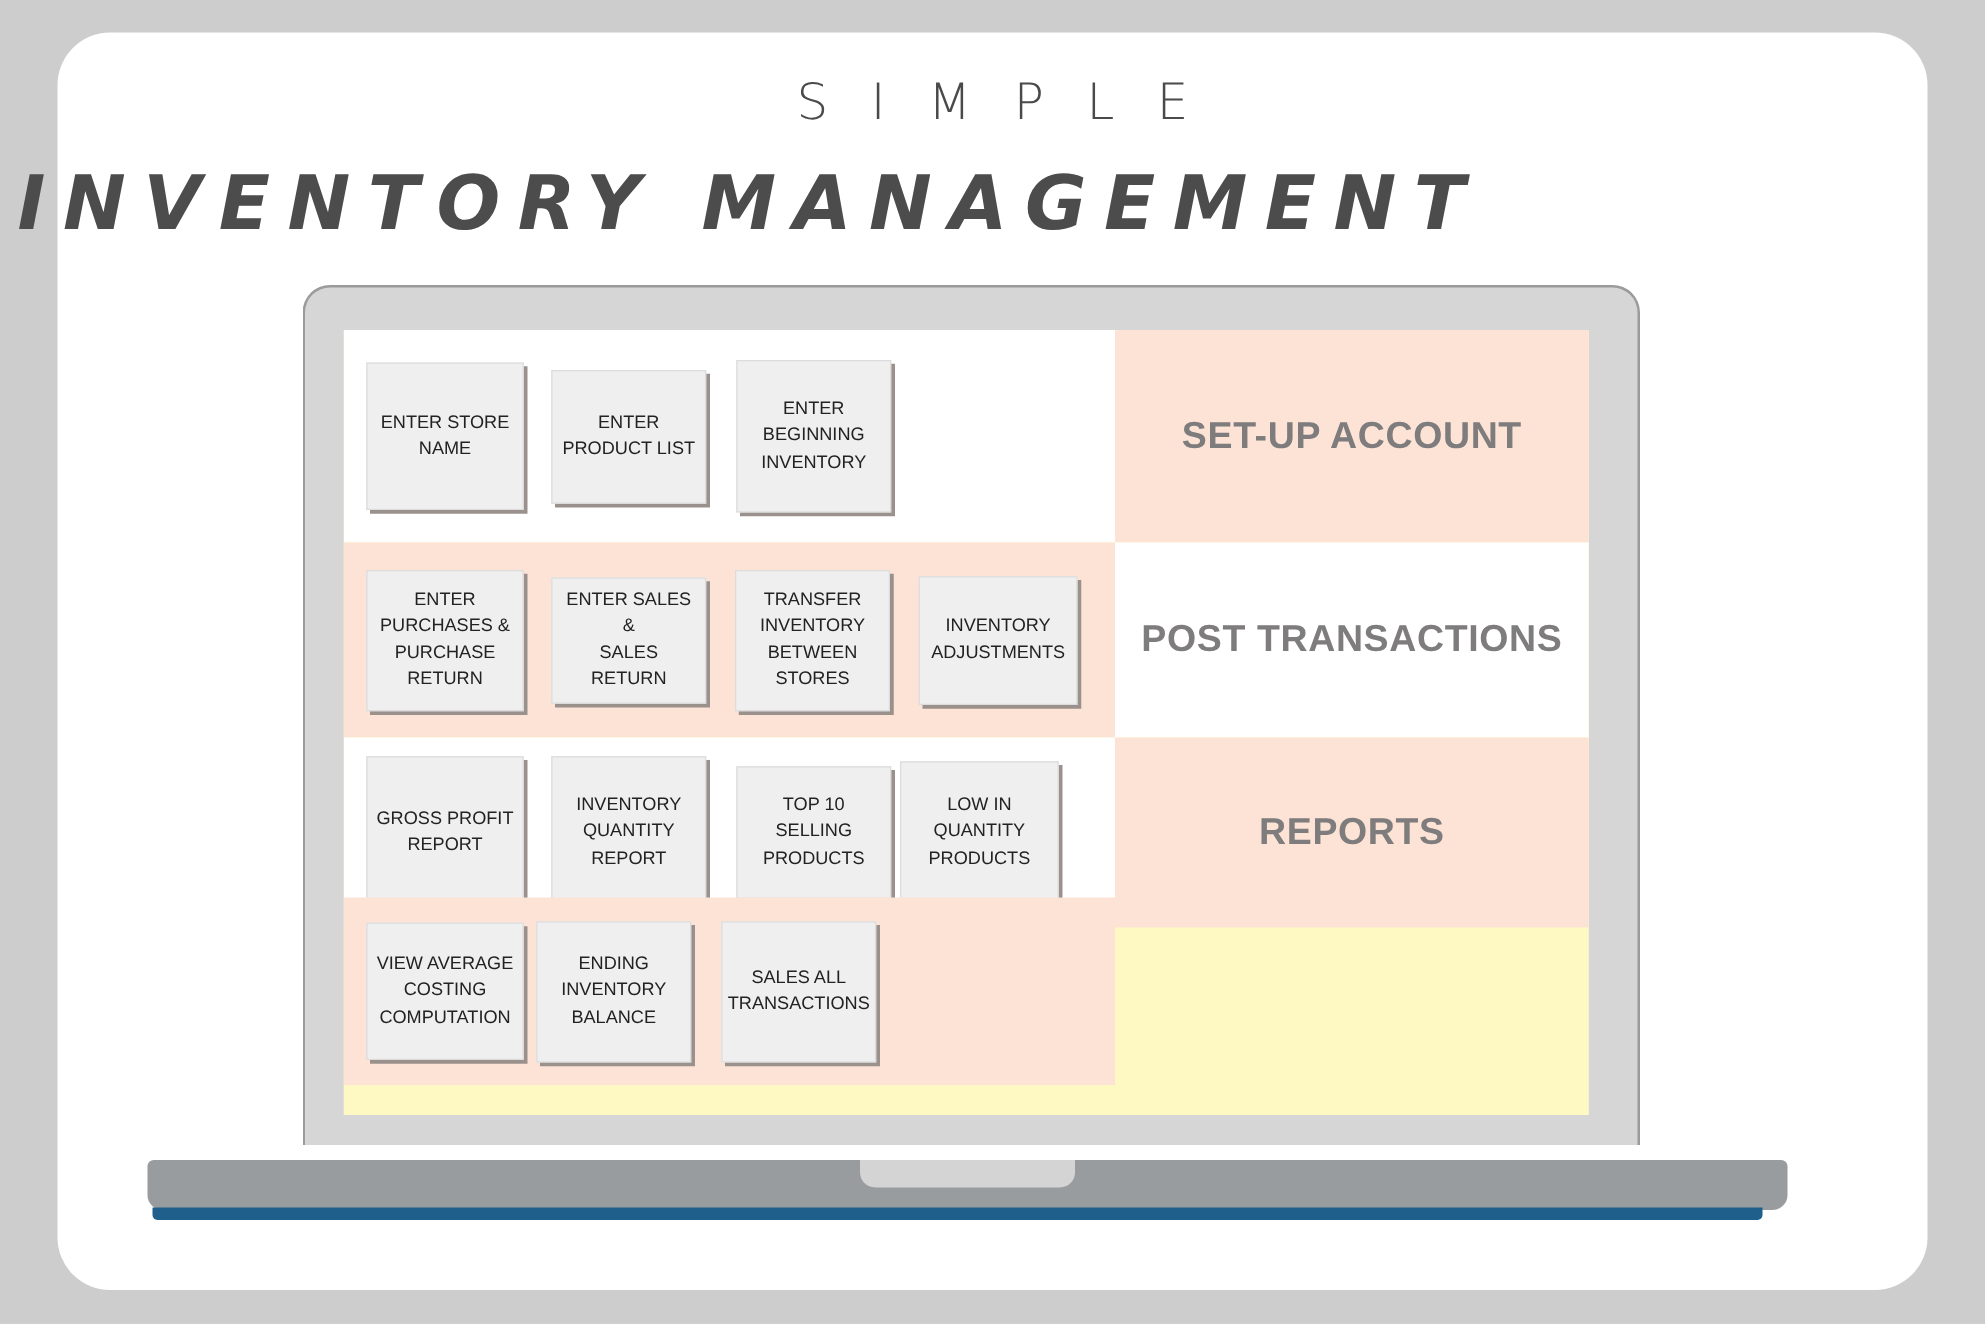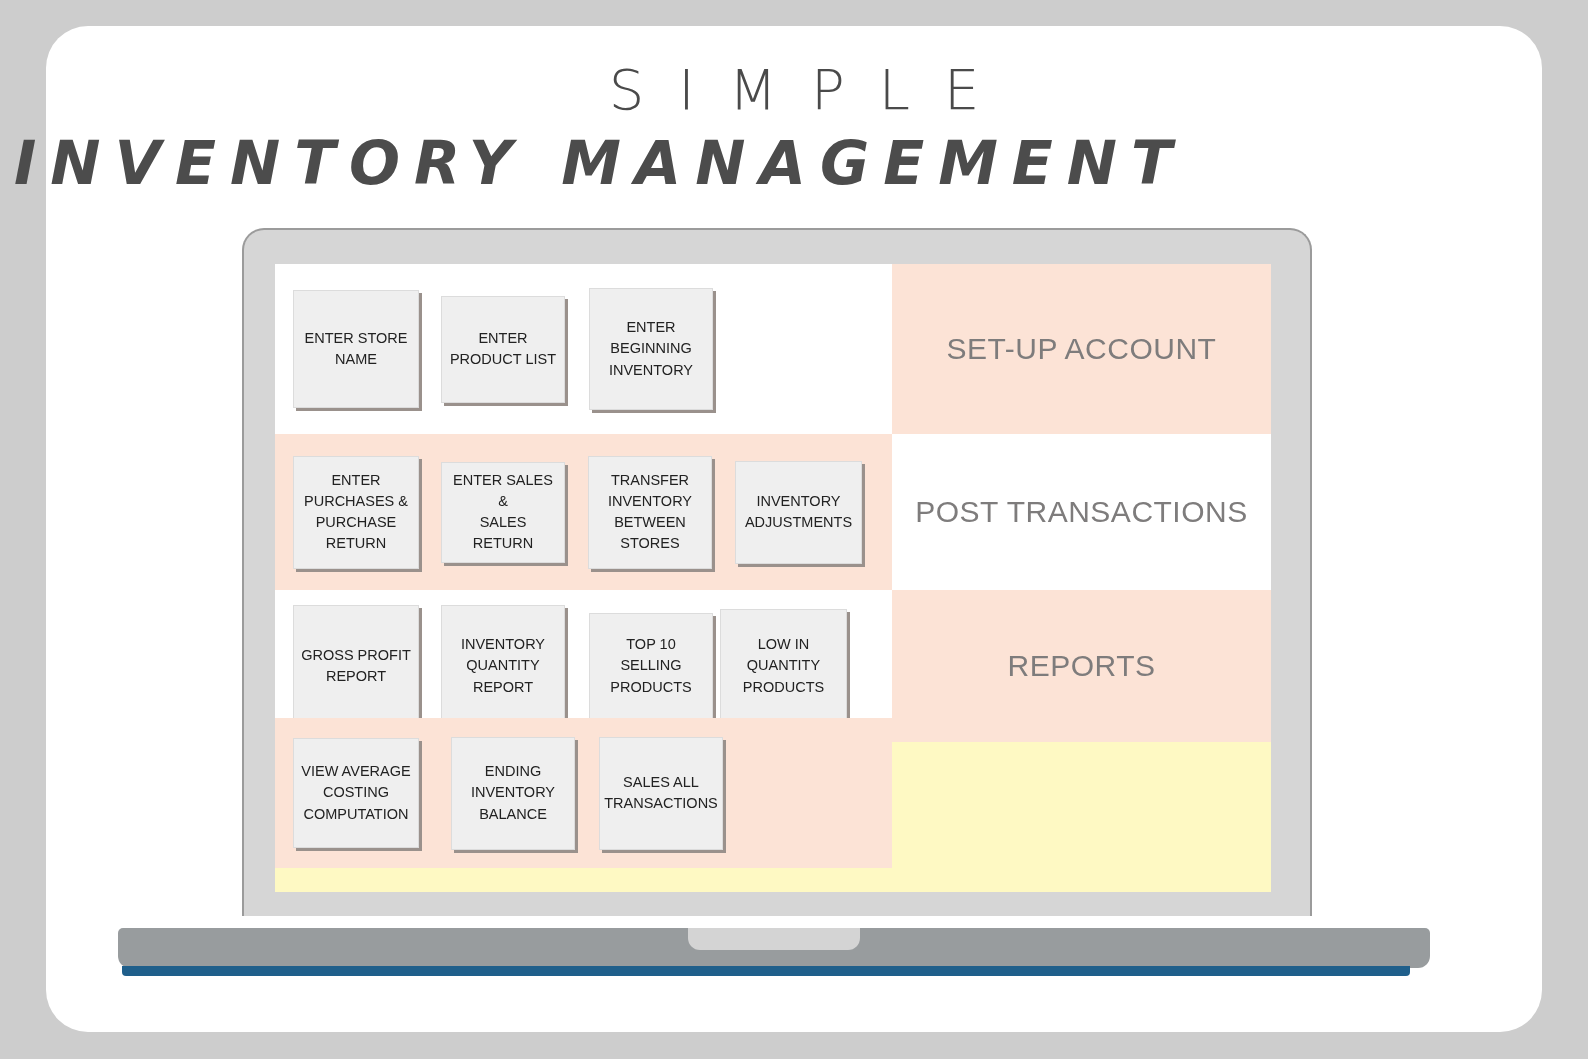--- a/index.html
+++ b/index.html
@@ -29,21 +29,21 @@
   }
 
   
   .title-small {
     position: absolute;
     left: 0;
     top: 62px;
     width: 1588px;
     text-align: center;
     font-family: "DejaVu Sans", sans-serif;
-    font-size: 56px;
+    font-size: 40px;
     font-weight: 300;
     letter-spacing: 34px;
     text-indent: 34px;
     color: #4a4a4a;
     line-height: 1;
     z-index: 6;
   }
 
   .title-main {
     position: absolute;
@@ -149,21 +149,21 @@
     align-items: center;
     justify-content: center;
   }
 
   .bg-white { background: #ffffff; }
   .bg-peach { background: #fce3d6; }
 
   .section-label {
     font-family: "Liberation Sans", sans-serif;
     font-size: 30px;
-    font-weight: 400;
+    font-weight: 700;
     color: #7e7c7c;
     letter-spacing: 0.5px;
     white-space: nowrap;
   }
 
   
   .app-btn {
     background: #efefef;
     border: 1px solid #dcdcdc;
     box-shadow: 3px 3px 0 0 #9a918c;
@@ -192,21 +192,21 @@
   .r2 .b2 { width: 124px; height: 101px; margin-left: 22px; text-align: center; }
   .r2 .b3 { width: 124px; height: 113px; margin-left: 23px; }
   .r2 .b4 { width: 127px; height: 103px; margin-left: 23px; }
 
   .r3 .b1 { width: 126px; height: 123px; }
   .r3 .b2 { width: 124px; height: 122px; margin-left: 22px; }
   .r3 .b3 { width: 124px; height: 106px; margin-left: 24px; }
   .r3 .b4 { width: 127px; height: 115px; margin-left: 7px; }
 
   .r4 .b1 { width: 126px; height: 110px; }
-  .r4 .b2 { width: 124px; height: 113px; margin-left: 32px; }
+  .r4 .b2 { width: 124px; height: 113px; margin-left: 10px; }
   .r4 .b3 { width: 124px; height: 113px; margin-left: 24px; }
 
   .btn-text { white-space: pre-line; }
 </style>
 </head>
 <body>
 
 <div id="page">
 
   <div class="card"></div>

